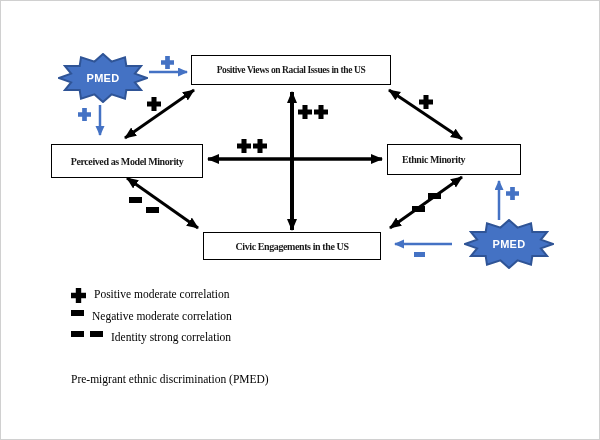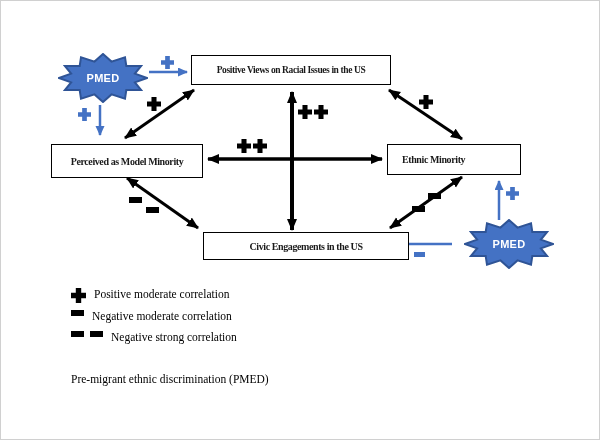--- a/index.html
+++ b/index.html
@@ -70,21 +70,21 @@
     <line x1="498" y1="219" x2="498" y2="180" stroke="#4472C4" stroke-width="2.5" marker-end="url(#al)"></line>
     <line x1="451" y1="243" x2="394" y2="243" stroke="#4472C4" stroke-width="2.5" marker-end="url(#al)"></line>
   </svg>
 
   <div class="node" style="left:190px;top:54px;width:200px;height:30px;font-size:9.5px;">Positive Views on Racial Issues in the US</div>
 
   <div class="node" style="left:50px;top:143px;width:152px;height:34px;">Perceived as Model Minority</div>
 
   <div class="node left-align" style="left:386px;top:143px;width:134px;height:31px;">Ethnic Minority</div>
 
-  <div class="node" style="left:202px;top:231px;width:206px;height:28px;">Civic Engagements in the US</div>
+  <div class="node" style="left:202px;top:231px;width:178px;height:28px;">Civic Engagements in the US</div>
 
   <div class="burst" style="left:57px;top:52px;">
     <svg width="90" height="50" viewBox="0 0 90 50">
       <polygon points="89,25 76.9,29.4 83.1,37 68.3,37 67,45.8 53.5,41.4 45,49 36.5,41.4 23,45.8 21.7,37 6.9,37 13.1,29.4 1,25 13.1,20.6 6.9,13 21.7,13 23,4.2 36.5,8.6 45,1 53.5,8.6 67,4.2 68.3,13 83.1,13 76.9,20.6" fill="#4472C4" stroke="#2F5496" stroke-width="2"></polygon>
     </svg>
     <span class="burst-label">PMED</span>
   </div>
 
   <div class="burst" style="left:463px;top:218px;">
     <svg width="90" height="50" viewBox="0 0 90 50">
@@ -174,19 +174,19 @@
       <span class="sym-wrap">
         <span class="minus sz-l"></span>
       </span>
       <span class="legend-label">Negative moderate correlation</span>
     </div>
     <div class="legend-row">
       <span class="sym-wrap">
         <span class="minus sz-l"></span>
         <span class="minus sz-l" style="margin-left:6px;"></span>
       </span>
-      <span class="legend-label">Negative strong correlation</span>
+      <span class="legend-label">Identity strong correlation</span>
     </div>
   </div>
 
   <div class="footnote">Pre-migrant ethnic discrimination (PMED)</div>
 
 </div>
 
 </body></html>

